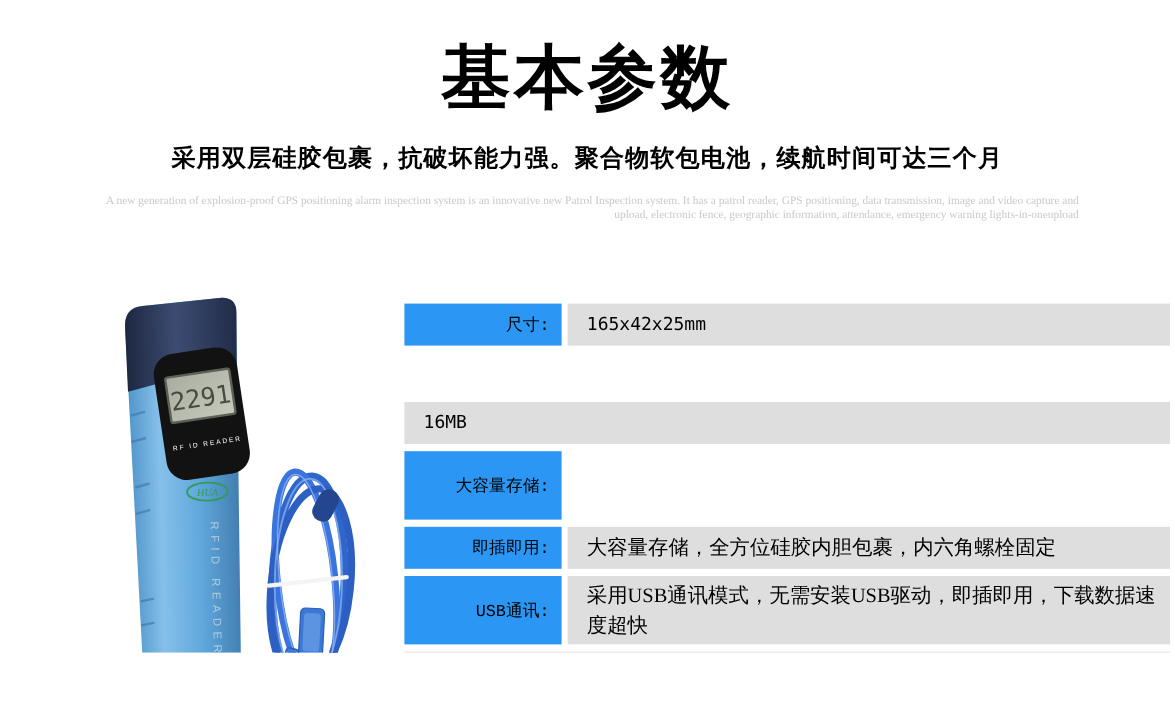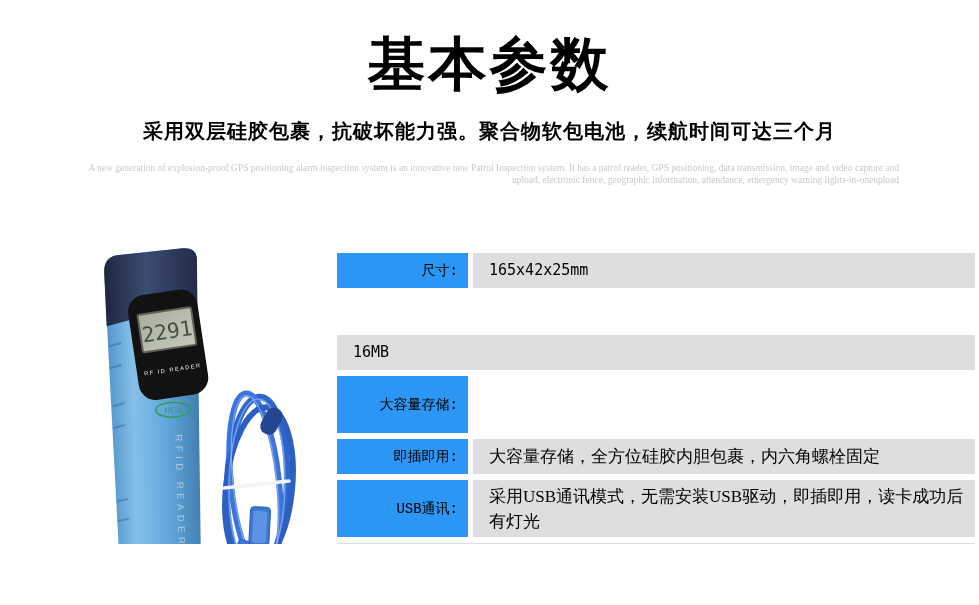--- a/index.html
+++ b/index.html
@@ -173,21 +173,21 @@
       <div class="spec-label">大容量存储:</div>
     </div>
 
     <div class="spec-row">
       <div class="spec-label">即插即用:</div>
       <div class="spec-value">大容量存储，全方位硅胶内胆包裹，内六角螺栓固定</div>
     </div>
 
     <div class="spec-row tall">
       <div class="spec-label">USB通讯:</div>
-      <div class="spec-value">采用USB通讯模式，无需安装USB驱动，即插即用，读卡成功后有灯光</div>
+      <div class="spec-value">采用USB通讯模式，无需安装USB驱动，即插即用，下载数据速度超快</div>
     </div>
 
     <div class="spec-row">
       <div class="spec-value">读卡成功后有灯光、声音、超强合金外壳</div>
     </div>
   </div>
 
 </div>
 
 </body></html>

